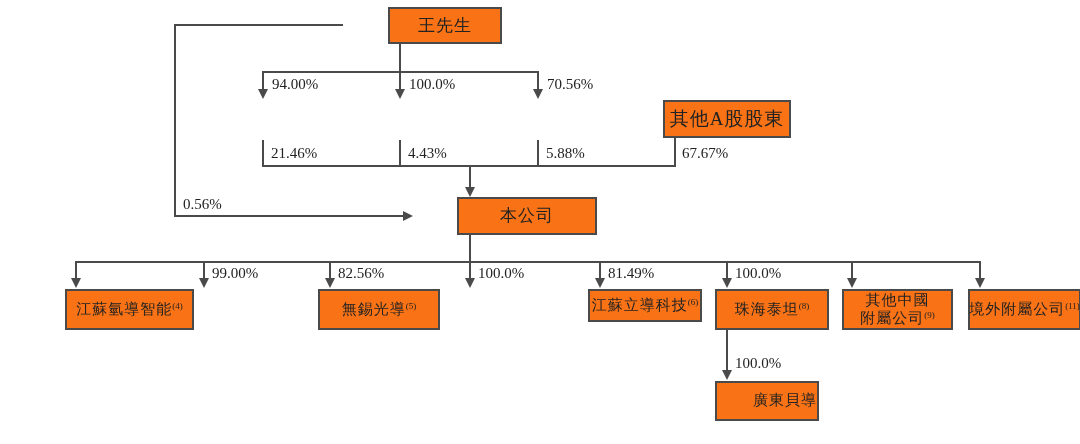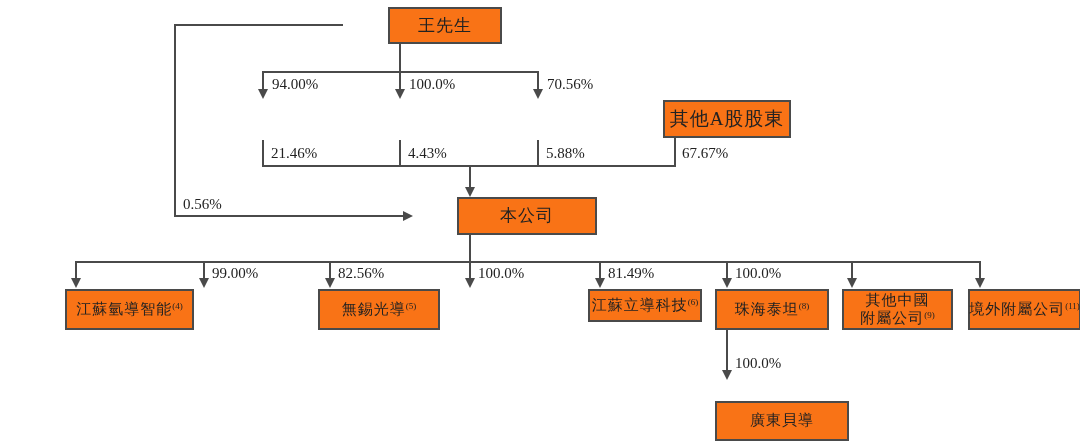--- a/index.html
+++ b/index.html
@@ -127,17 +127,17 @@
 
   <div class="node small" style="left:797px;top:289px;width:111px;height:41px;">
     <div class="nl"><span>其他中國</span></div>
     <div class="nl"><span>附屬公司</span><sup>(9)</sup></div>
   </div>
 
   <div class="node small" style="left:923px;top:289px;width:113px;height:41px;">
     <div class="nl"><span>境外附屬公司</span><sup>(11)</sup></div>
   </div>
 
-  <div class="node small" style="left:670px;top:401px;width:134px;height:40px;">
+  <div class="node small" style="left:670px;top:381px;width:104px;height:40px;align-items:flex-end;">
     <div class="nl"><span>廣東貝導</span></div>
   </div>
 
 </div>
 
 </body></html>

